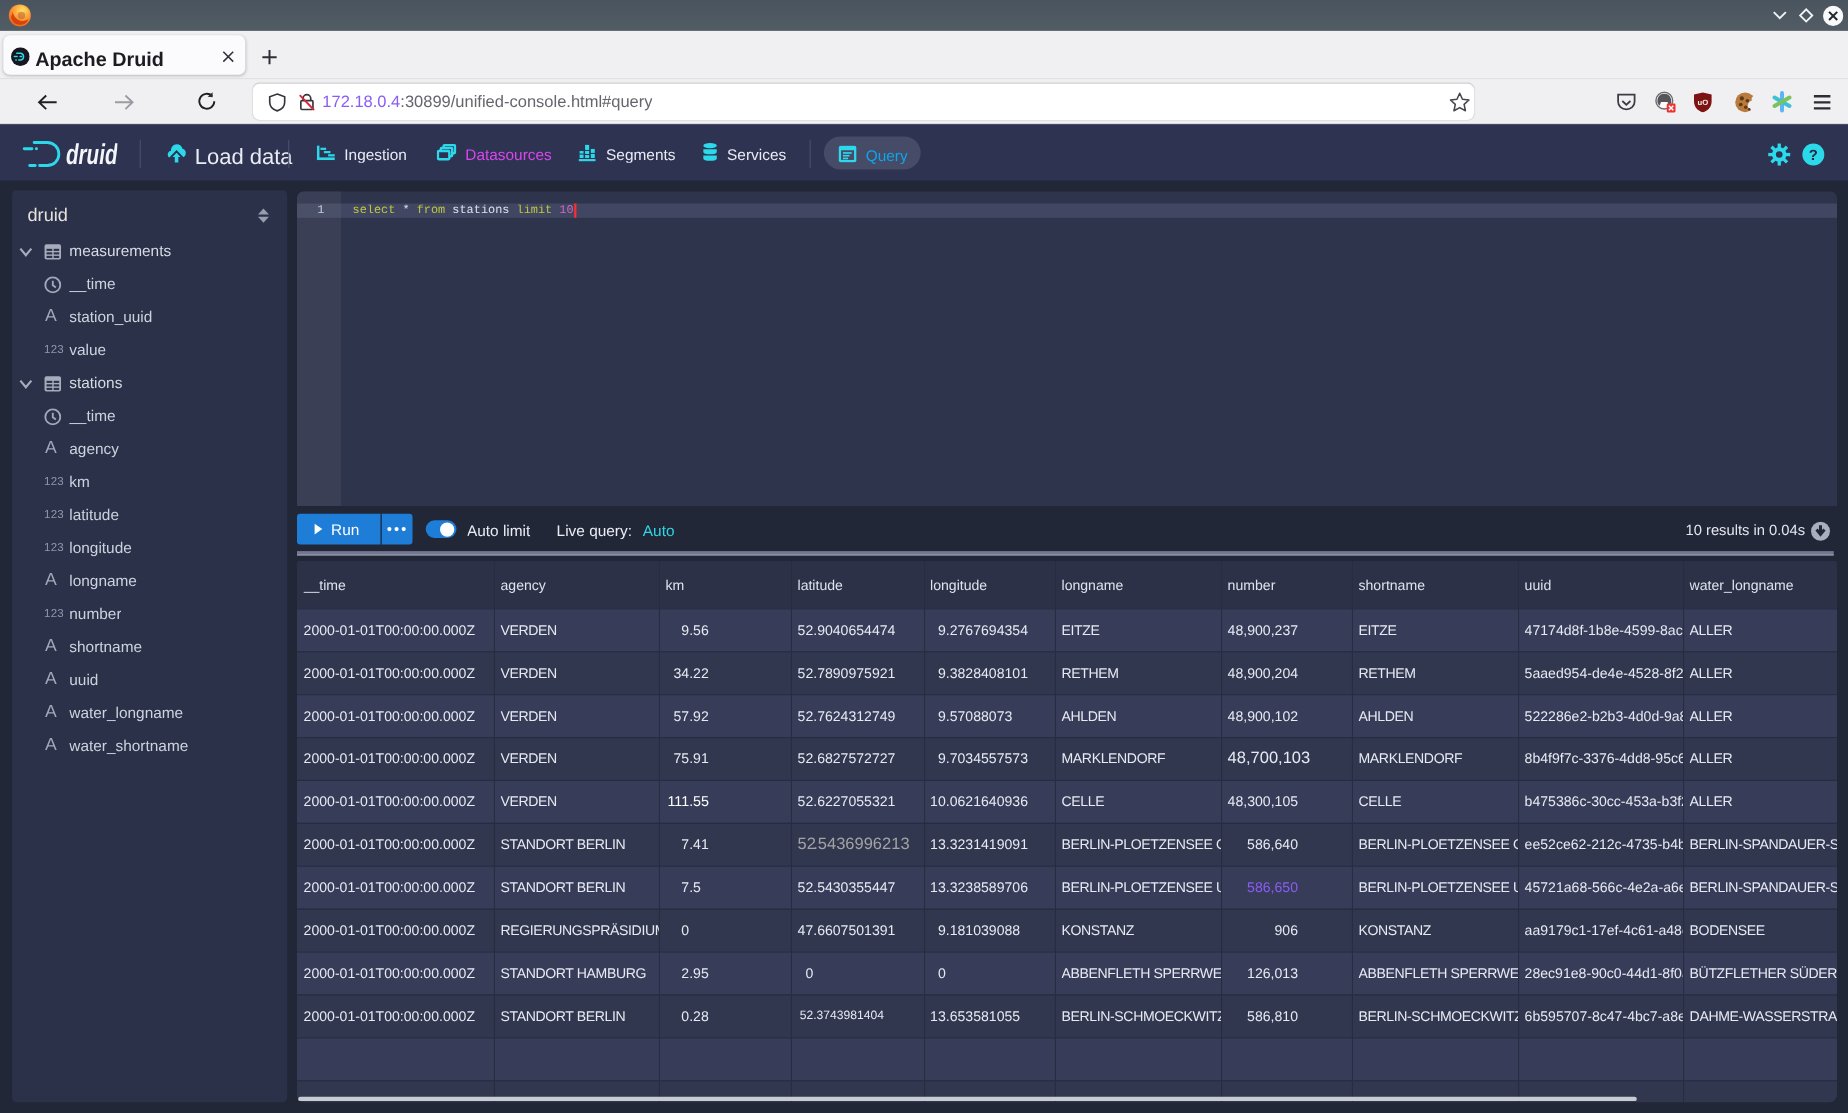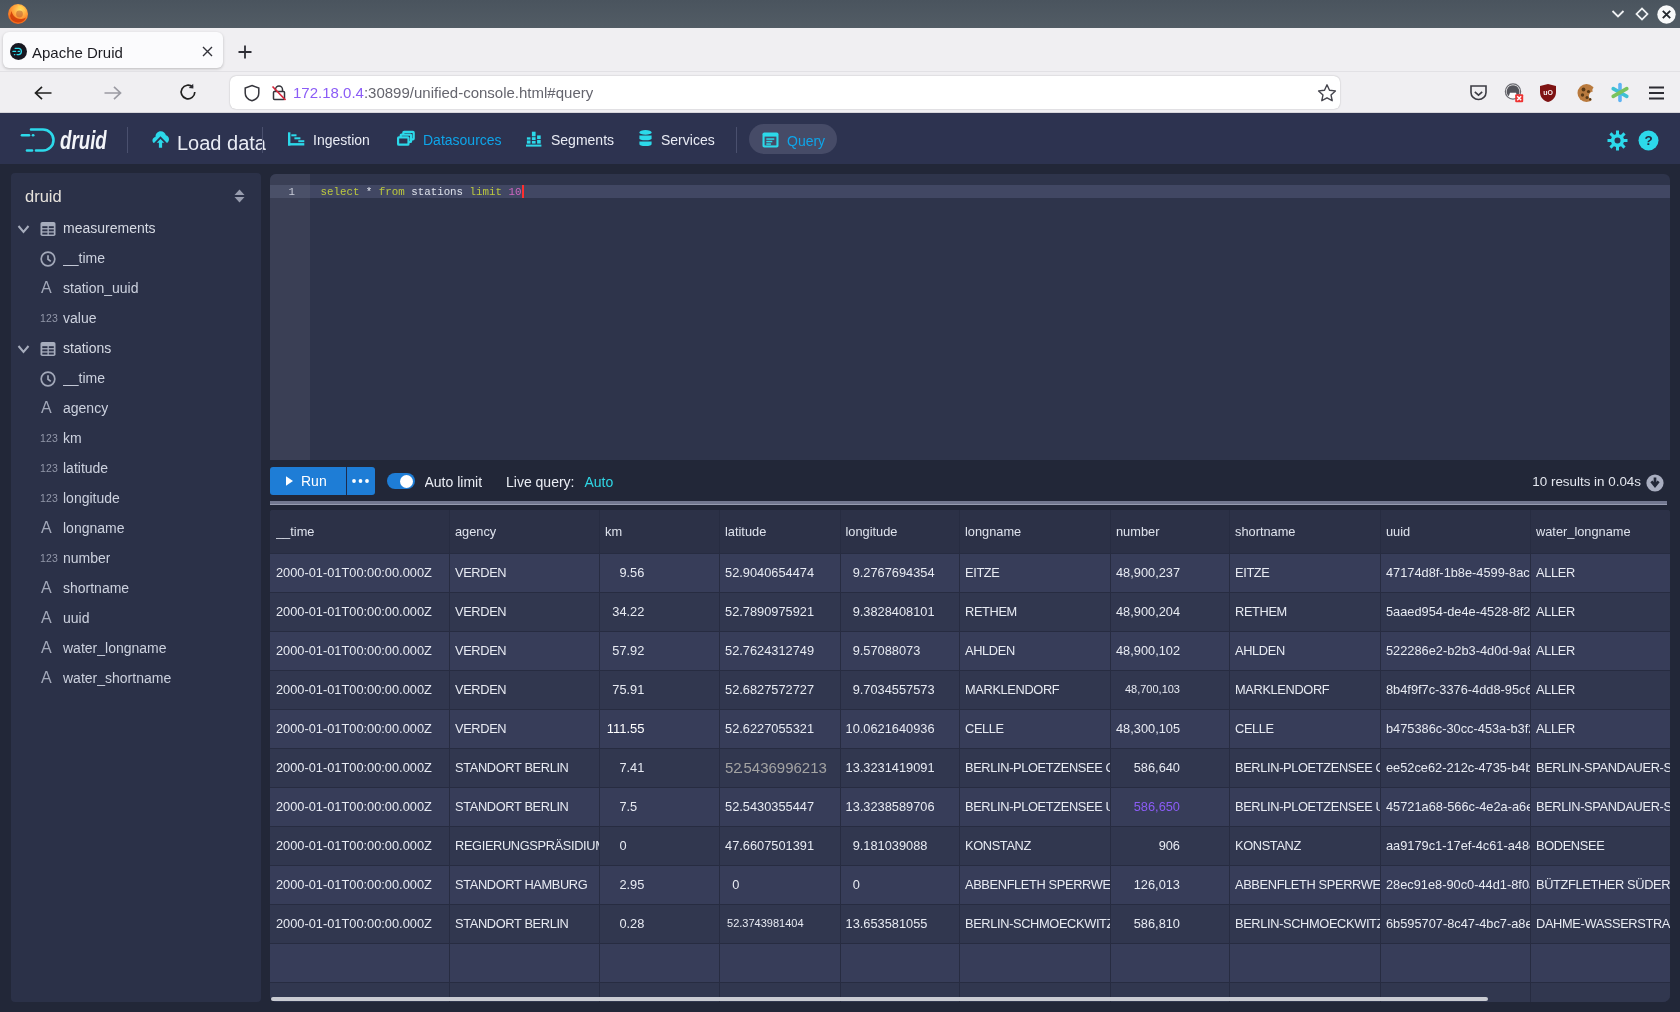--- a/index.html
+++ b/index.html
@@ -39,21 +39,21 @@
 <div class="abs" style="left:3px;top:32px;width:220px;height:36px;background:#fbfbfd;border-radius:6px;box-shadow:0 1px 3px rgba(0,0,0,.22)"></div>
 <svg class="abs" style="left:9.5px;top:42.5px;" width="17" height="17" viewBox="0 0 17 17">
       <circle cx="8.5" cy="8.5" r="8.5" fill="#171721"></circle>
 <g stroke="#2cd9ea" stroke-width="1.3" fill="none" stroke-linecap="round">
 <path d="M5.2 5.4 h3.8 a3.2 3.2 0 0 1 0 6.2 h-2"></path>
 <path d="M3 8.4 h2.6"></path>
         <path d="M8.2 8.4 h1.4"></path>
 <path d="M4.4 11.6 h0.4"></path>
 </g>
     </svg>
-<div class="abs nowrap" style="left:32px;top:43.5px;font-size:15px;color:#1b1b21;font-weight:400">Apache Druid</div>
+<div class="abs nowrap" style="left:32px;top:43.5px;font-size:18px;color:#1b1b21;font-weight:700">Apache Druid</div>
 <svg class="abs" style="left:202px;top:46px;" width="11" height="11" viewBox="0 0 11 11">
       <path d="M1 1 L10 10 M10 1 L1 10" stroke="#33333b" stroke-width="1.4"></path>
     </svg>
 <svg class="abs" style="left:238px;top:44.5px;" width="14" height="14" viewBox="0 0 14 14">
       <path d="M7 0.5 V13.5 M0.5 7 H13.5" stroke="#2e2e36" stroke-width="1.8"></path>
     </svg>
 <div class="abs" style="left:0px;top:71px;width:1680px;height:42px;background:#f0eff2;border-top:1px solid #e2e1e5;border-bottom:1px solid #d6d5da"></div>
 <svg class="abs" style="left:32px;top:82px;" width="22" height="22" viewBox="0 0 22 22">
       <path d="M19.5 11 H3.5 M10 4.8 L3.5 11 L10 17.2" stroke="#20201f" stroke-width="1.7" fill="none"></path>
     </svg>
@@ -137,21 +137,21 @@
 <rect x="6.4" y="5.3" width="6" height="2"></rect>
 <rect x="10.3" y="8.2" width="6" height="2"></rect>
 </g>
     </svg>
 <div class="abs nowrap" style="left:313px;top:132px;font-size:14px;color:#e9ecf4">Ingestion</div>
 <svg class="abs" style="left:396.5px;top:130px;" width="18" height="17" viewBox="0 0 18 17">
 <rect x="6.3" y="1.9" width="10.4" height="7.4" rx="0.8" fill="none" stroke="#2cd9ea" stroke-width="2.2"></rect>
 <rect x="3.7" y="4.6" width="10.4" height="7.4" rx="0.8" fill="#2d3350" stroke="#2cd9ea" stroke-width="2.2"></rect>
 <rect x="1.1" y="7.3" width="10.4" height="7.4" rx="0.8" fill="#2d3350" stroke="#2cd9ea" stroke-width="2.2"></rect>
 </svg>
-<div class="abs nowrap" style="left:423px;top:132px;font-size:14px;color:#0ea5e9">Datasources</div>
+<div class="abs nowrap" style="left:423px;top:132px;font-size:14px;color:#d946ef">Datasources</div>
 <svg class="abs" style="left:526px;top:130.5px;" width="16" height="16" viewBox="0 0 16 16">
       <g fill="#2cd9ea">
 <rect x="0" y="13.6" width="15.4" height="2"></rect>
 <rect x="0.9" y="6.3" width="3.6" height="2.3"></rect>
         <rect x="0.9" y="9.5" width="3.6" height="3.1"></rect>
 <rect x="5.9" y="0.7" width="3.7" height="4.6"></rect>
         <rect x="5.9" y="6.2" width="3.7" height="2.8"></rect>
         <rect x="5.9" y="9.9" width="3.7" height="2.7"></rect>
 <rect x="11.1" y="4.4" width="3.6" height="3.6"></rect>
         <rect x="11.1" y="8.9" width="3.6" height="3.7"></rect>
@@ -392,21 +392,21 @@
 <div class="abs nowrap" style="left:846px;top:121px;width:113px;height:39px;line-height:39px;font-size:12.8px;color:#e7eaf2"><span class="ip" style="width:64px">48,900,102</span></div>
 <div class="abs nowrap" style="left:965px;top:121px;width:145px;height:39px;line-height:39px;font-size:12.8px;letter-spacing:-0.35px;color:#e7eaf2">AHLDEN</div>
 <div class="abs nowrap" style="left:1116px;top:121px;width:144px;height:39px;line-height:39px;font-size:12.8px;color:#e7eaf2">522286e2-b2b3-4d0d-9a8e-4c08dbc9f1a2</div>
 <div class="abs nowrap" style="left:1266px;top:121px;width:134px;height:39px;line-height:39px;font-size:12.8px;letter-spacing:-0.35px;color:#e7eaf2">ALLER</div>
 <div class="abs nowrap" style="left:6px;top:160px;width:173px;height:39px;line-height:39px;font-size:12.8px;color:#e7eaf2">2000-01-01T00:00:00.000Z</div>
 <div class="abs nowrap" style="left:185px;top:160px;width:144px;height:39px;line-height:39px;font-size:12.8px;letter-spacing:-0.35px;color:#e7eaf2">VERDEN</div>
 <div class="abs nowrap" style="left:335px;top:160px;width:114px;height:39px;line-height:39px;font-size:12.8px;color:#e7eaf2"><span class="ip" style="width:21.5px">75</span>.91</div>
 <div class="abs nowrap" style="left:455px;top:160px;width:114.5px;height:39px;line-height:39px;font-size:12.8px;color:#e7eaf2"><span class="ip" style="width:14.3px">52</span>.6827572727</div>
 <div class="abs nowrap" style="left:575.5px;top:160px;width:113.5px;height:39px;line-height:39px;font-size:12.8px;color:#e7eaf2"><span class="ip" style="width:14.3px">9</span>.7034557573</div>
 <div class="abs nowrap" style="left:695px;top:160px;width:145px;height:39px;line-height:39px;font-size:12.8px;letter-spacing:-0.35px;color:#e7eaf2">MARKLENDORF</div>
-<div class="abs nowrap" style="left:846px;top:160px;width:113px;height:39px;line-height:39px;font-size:11px;color:#e7eaf2"><span class="ip" style="width:64px">48,700,103</span></div>
+<div class="abs nowrap" style="left:846px;top:160px;width:113px;height:39px;line-height:39px;font-size:15px;color:#e7eaf2"><span class="ip" style="width:64px">48,700,103</span></div>
 <div class="abs nowrap" style="left:965px;top:160px;width:145px;height:39px;line-height:39px;font-size:12.8px;letter-spacing:-0.35px;color:#e7eaf2">MARKLENDORF</div>
 <div class="abs nowrap" style="left:1116px;top:160px;width:144px;height:39px;line-height:39px;font-size:12.8px;color:#e7eaf2">8b4f9f7c-3376-4dd8-95c6-ab3ffe461be2</div>
 <div class="abs nowrap" style="left:1266px;top:160px;width:134px;height:39px;line-height:39px;font-size:12.8px;letter-spacing:-0.35px;color:#e7eaf2">ALLER</div>
 <div class="abs nowrap" style="left:6px;top:199px;width:173px;height:39px;line-height:39px;font-size:12.8px;color:#e7eaf2">2000-01-01T00:00:00.000Z</div>
 <div class="abs nowrap" style="left:185px;top:199px;width:144px;height:39px;line-height:39px;font-size:12.8px;letter-spacing:-0.35px;color:#e7eaf2">VERDEN</div>
 <div class="abs nowrap" style="left:335px;top:199px;width:114px;height:39px;line-height:39px;font-size:13px;color:#ffffff"><span class="ip" style="width:21.5px">111</span>.55</div>
 <div class="abs nowrap" style="left:455px;top:199px;width:114.5px;height:39px;line-height:39px;font-size:12.8px;color:#e7eaf2"><span class="ip" style="width:14.3px">52</span>.6227055321</div>
 <div class="abs nowrap" style="left:575.5px;top:199px;width:113.5px;height:39px;line-height:39px;font-size:12.8px;color:#e7eaf2"><span class="ip" style="width:14.3px">10</span>.0621640936</div>
 <div class="abs nowrap" style="left:695px;top:199px;width:145px;height:39px;line-height:39px;font-size:12.8px;letter-spacing:-0.35px;color:#e7eaf2">CELLE</div>
 <div class="abs nowrap" style="left:846px;top:199px;width:113px;height:39px;line-height:39px;font-size:12.8px;color:#e7eaf2"><span class="ip" style="width:64px">48,300,105</span></div>

